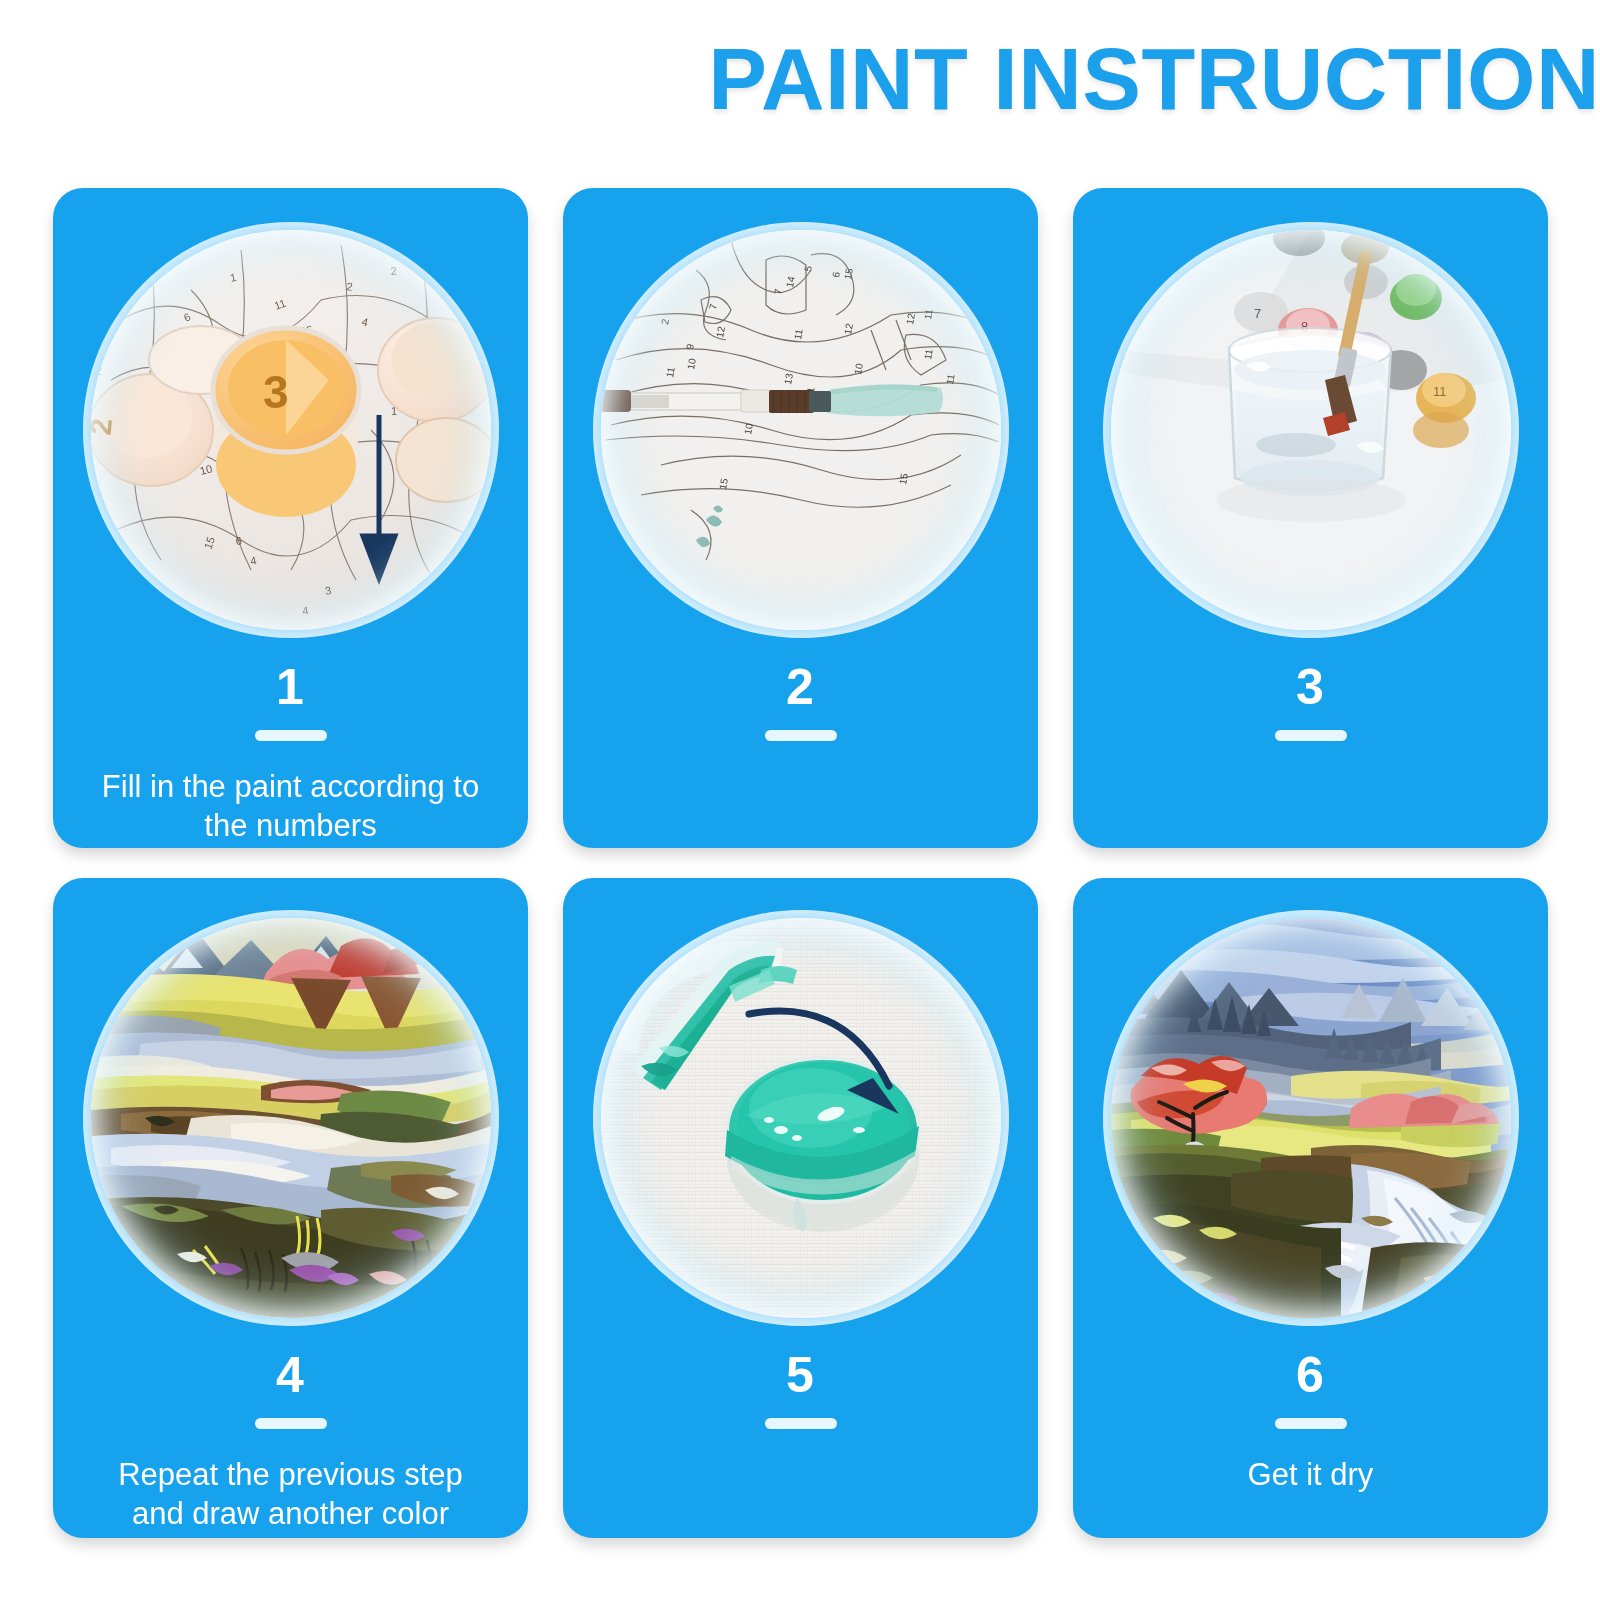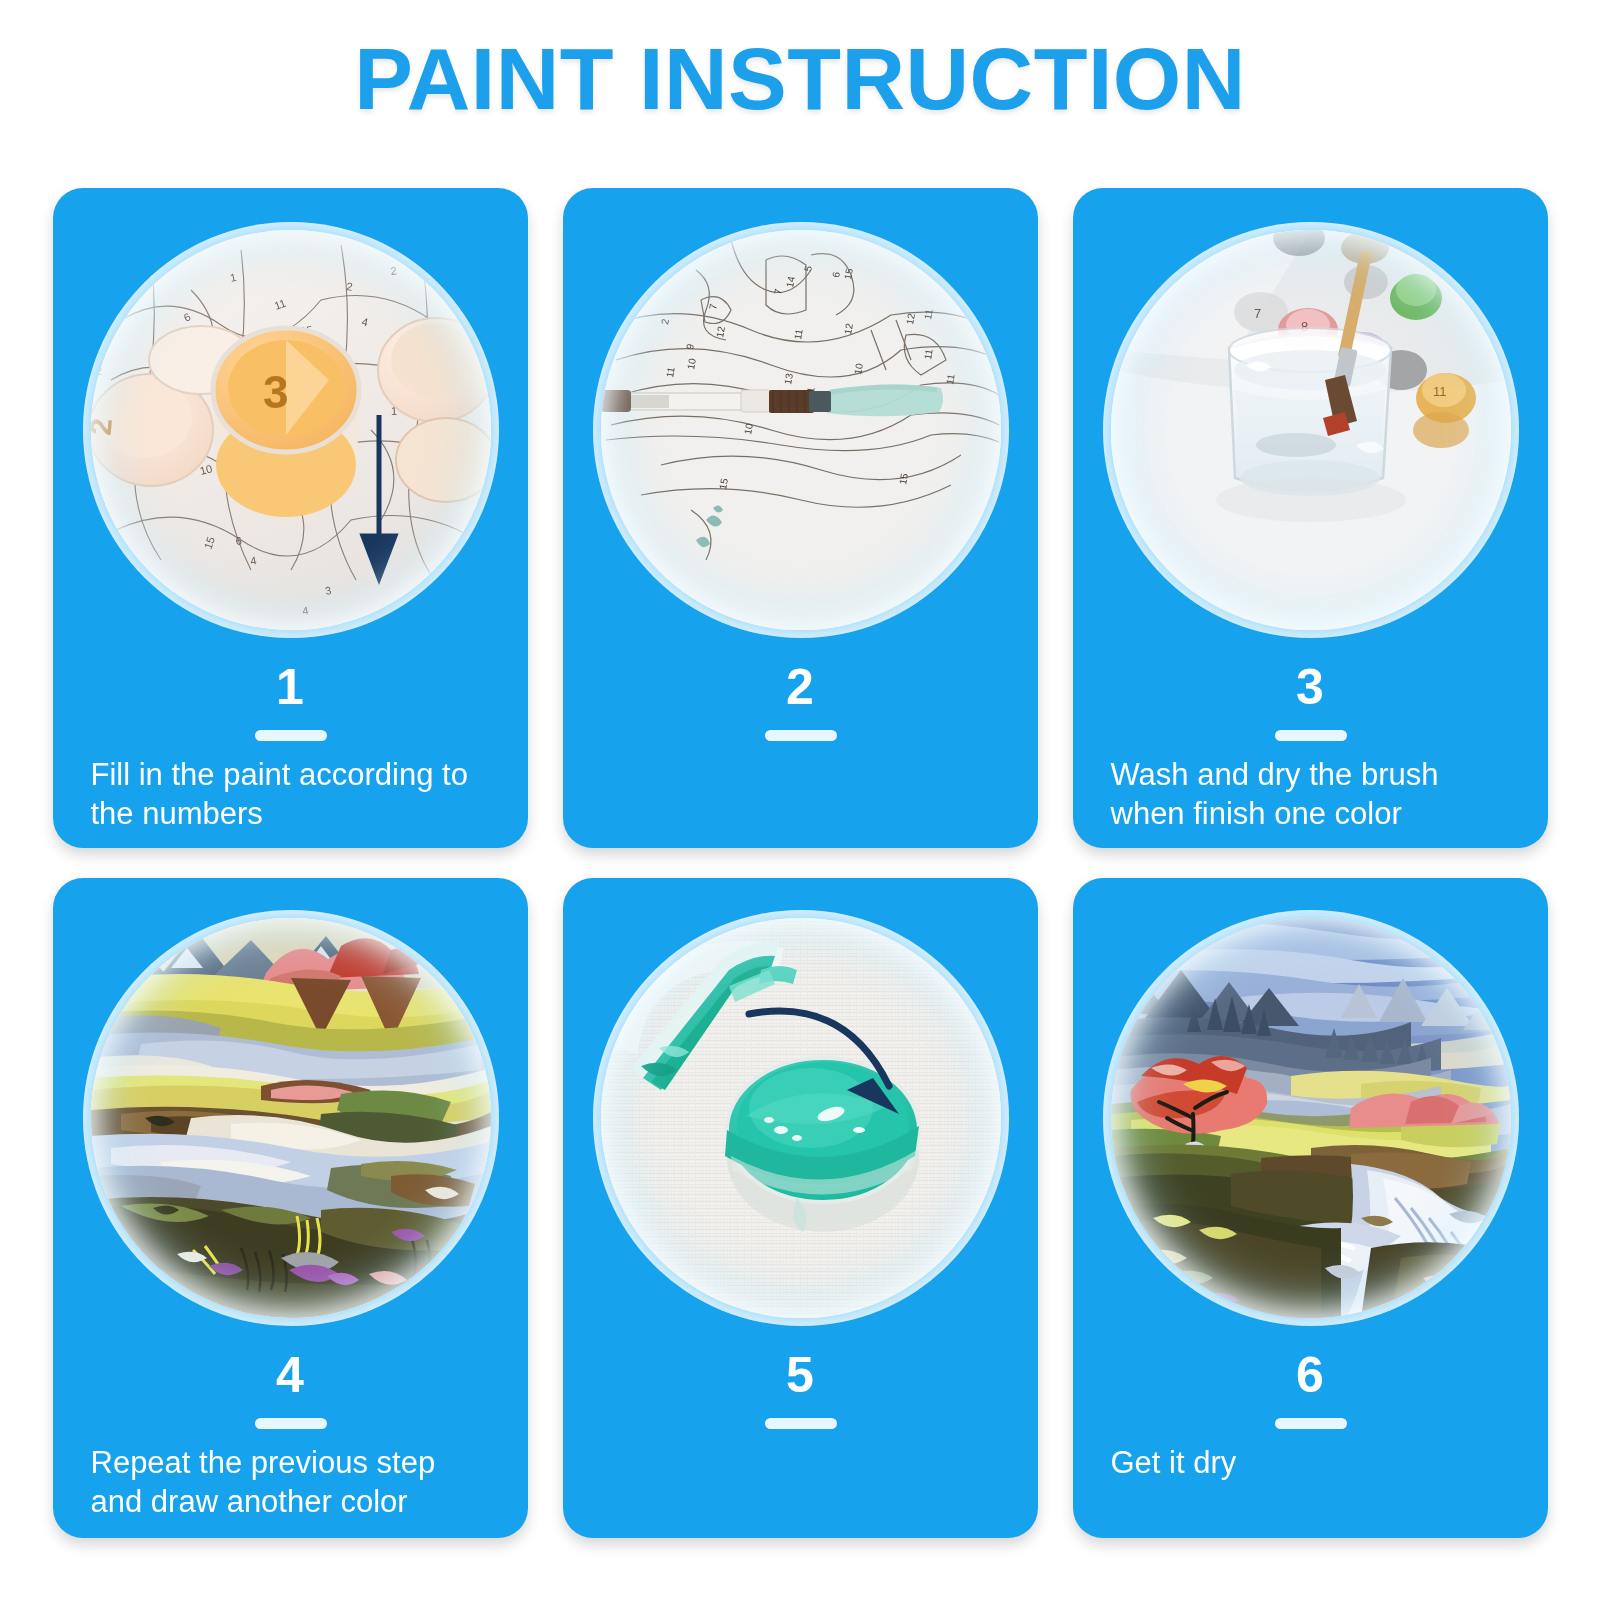--- a/index.html
+++ b/index.html
@@ -10,21 +10,21 @@
     overflow: hidden;
   }
   #page {
     position: relative;
     width: 1600px; height: 1600px;
     background: #ffffff;
   }
   .page-title {
     position: absolute;
     top: 28px; left: 0; width: 1600px;
-    text-align: center;
+    text-align: right;
     font-size: 88px;
     font-weight: bold;
     letter-spacing: 0.5px;
     color: #1CA0EC;
     line-height: 1.15;
     text-shadow: 0 3px 5px rgba(0,0,0,0.10);
   }
   .grid {
     position: absolute;
     left: 53px; top: 188px;
@@ -75,22 +75,23 @@
     line-height: 1;
     letter-spacing: 1px;
   }
   .rule {
     margin-top: 18px;
     width: 72px; height: 11px;
     border-radius: 6px;
     background: #E8F6FE;
   }
   .caption {
-    margin-top: 14px;
+    margin-top: 26px;
     width: 400px;
+    text-align: center;
     font-size: 31px;
     color: #ffffff;
     line-height: 1.26;
   }
   .card.r2 .photo-wrap { margin-top: 40px; }
 </style>
 </head>
 <body>
 
 <div id="page">
@@ -314,21 +315,20 @@
               <path d="M214 150 l20 -5 l12 46 l-22 6 Z" fill="#6b4a33"></path>
               <path d="M212 188 l22 -6 l5 18 l-22 6 Z" fill="#b3402b"></path>
             </g>
             <ellipse cx="200" cy="270" rx="95" ry="22" fill="#dfe3e6" opacity="0.5"></ellipse>
           </svg>
         </div>
         <div class="glow"></div>
       </div>
       <div class="step-num">3</div>
       <div class="rule"></div>
-      <div class="caption">Wash and dry the brush when finish one color</div>
     </div>
 
     <div class="card r2">
       <div class="photo-wrap">
         <div class="photo">
           <svg viewBox="0 0 400 400" xmlns="http://www.w3.org/2000/svg">
             <rect width="400" height="400" fill="#e7e2cf"></rect>
             <path d="M0 0 H400 V70 H0 Z" fill="#dfd7b8"></path>
             <path d="M60 70 L105 12 L150 70 Z" fill="#5a6b80"></path>
             <path d="M110 70 L160 22 L205 70 Z" fill="#6d7f92"></path>

